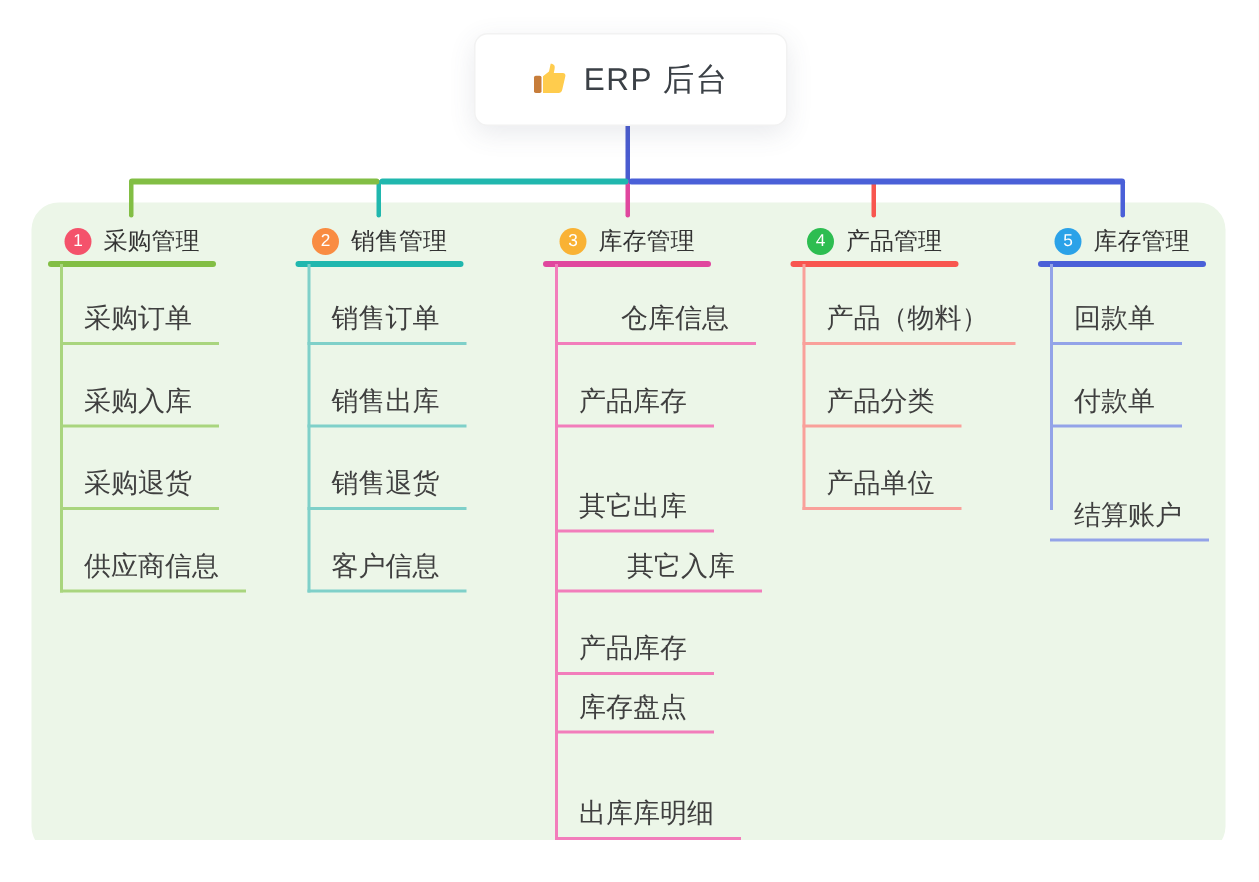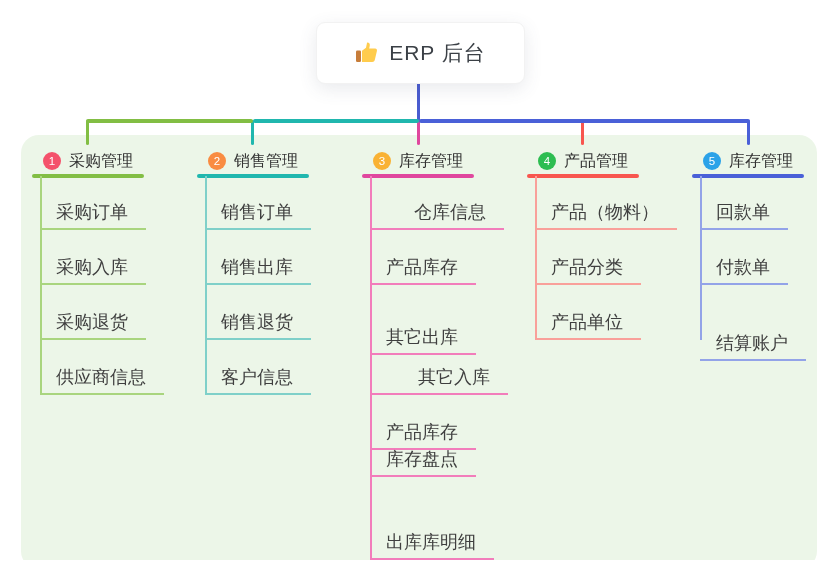--- a/index.html
+++ b/index.html
@@ -88,21 +88,21 @@
       <span class="badge" style="background: rgb(249, 178, 52);">3</span>
       <span class="btext">库存管理</span>
     </div>
     <div class="uline" style="left: 362px; top: 174px; width: 112px; background: rgb(224, 71, 158);"></div>
     <div class="spine" style="left: 370px; top: 176px; height: 384px; background: rgb(242, 125, 187);"></div>
     <div class="child" style="left: 370px; top: 203px; border-color: rgb(242, 125, 187); padding-left: 44px;">仓库信息</div>
     <div class="child" style="left: 370px; top: 258px; border-color: rgb(242, 125, 187);">产品库存</div>
     <div class="child" style="left: 370px; top: 328px; border-color: rgb(242, 125, 187);">其它出库</div>
     <div class="child" style="left: 370px; top: 368px; border-color: rgb(242, 125, 187); padding-left: 48px;">其它入库</div>
     <div class="child" style="left: 370px; top: 423px; border-color: rgb(242, 125, 187);">产品库存</div>
-    <div class="child" style="left: 370px; top: 450px; border-color: rgb(242, 125, 187); text-align: center;">库存盘点</div>
+    <div class="child" style="left: 370px; top: 462px; border-color: rgb(242, 125, 187); text-align: center;">库存盘点</div>
     <div class="child" style="left: 370px; top: 533px; border-color: rgb(242, 125, 187);">出库库明细</div>
   </div>
 
   <div>
     <div class="btitle" style="left:527px;top:148px;width:112px">
       <span class="badge" style="background: rgb(45, 189, 81);">4</span>
       <span class="btext">产品管理</span>
     </div>
     <div class="uline" style="left: 527px; top: 174px; width: 112px; background: rgb(248, 86, 79);"></div>
     <div class="spine" style="left: 535px; top: 176px; height: 164px; background: rgb(249, 160, 154);"></div>

